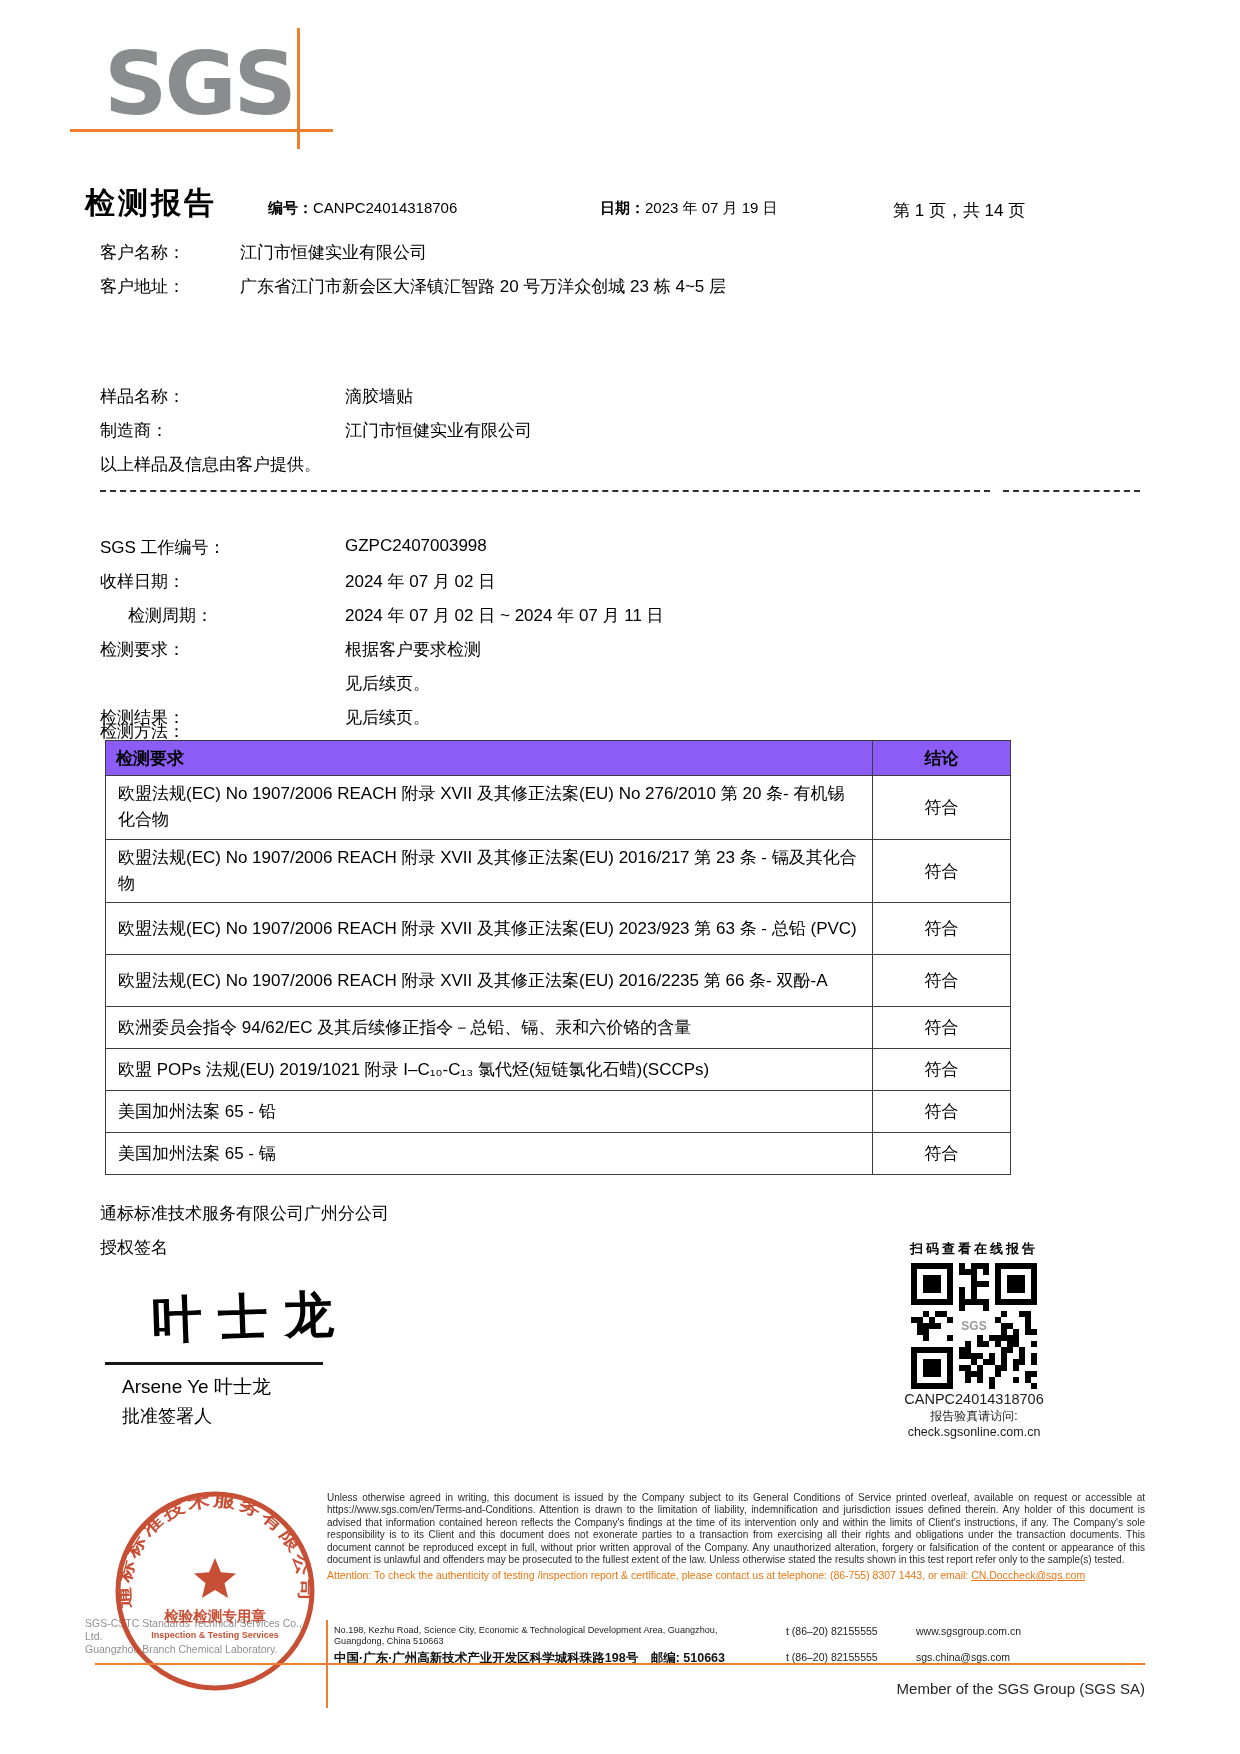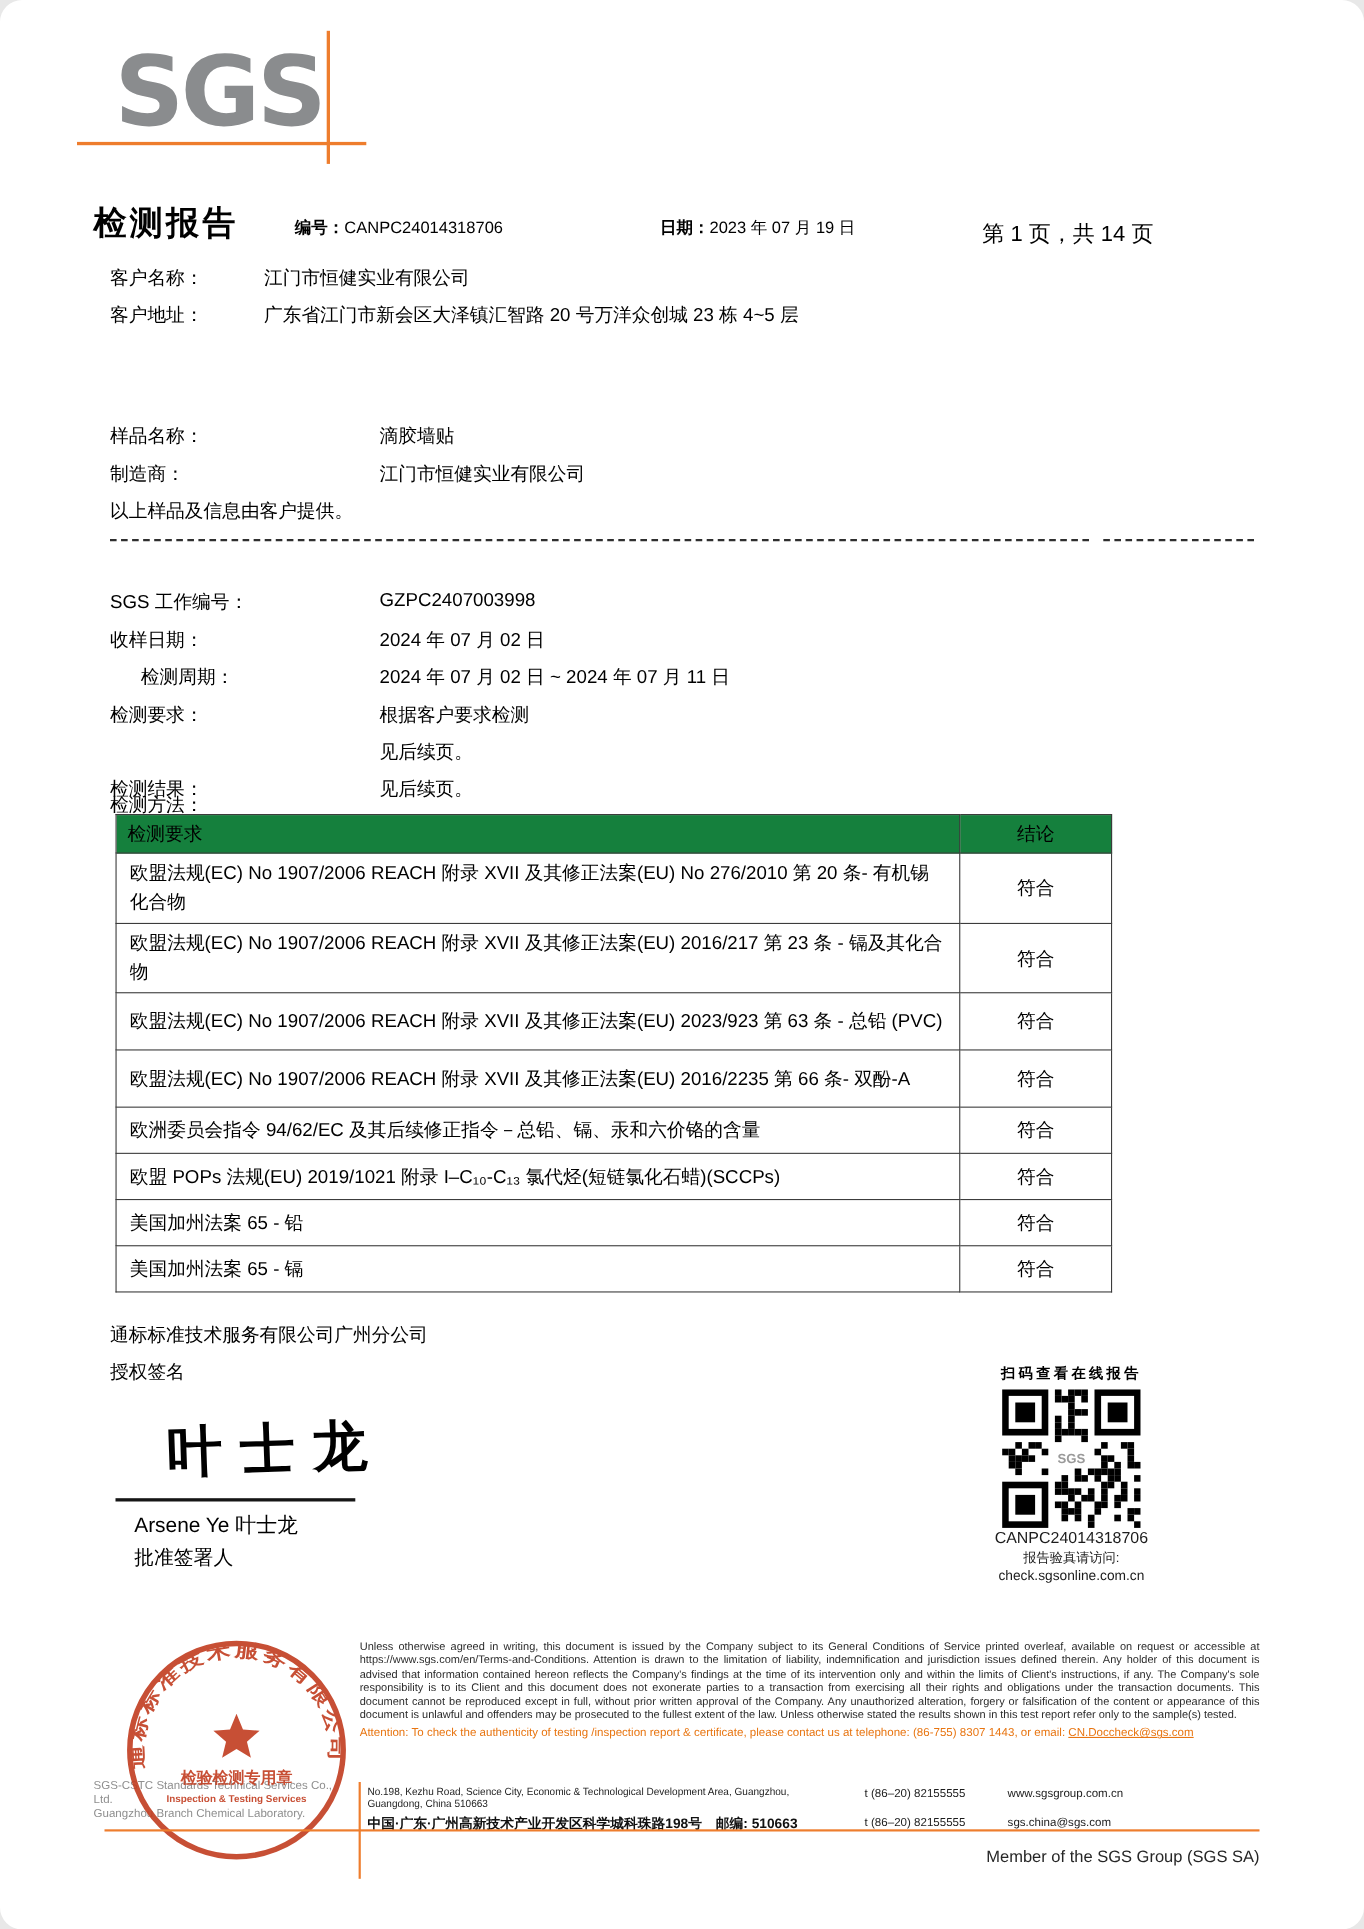--- a/index.html
+++ b/index.html
@@ -1,39 +1,39 @@
 <!DOCTYPE html>
 <html><head>
 <meta charset="utf-8">
 <style>
   html,body{margin:0;padding:0;background:#e8e8e8;}
   .page{
     position:relative;width:1240px;height:1754px;margin:0 auto;background:#ffffff;
-    font-family:"Liberation Sans","DejaVu Sans",sans-serif;color:#000;overflow:hidden;border-radius:20px;
+    font-family:"Liberation Sans","DejaVu Sans",sans-serif;color:#000;overflow:hidden;
   }
   .abs{position:absolute;}
   
   .logo-text{left:104px;top:38px;font-family:"DejaVu Sans","Liberation Sans",sans-serif;
     font-weight:900;font-size:88px;line-height:92px;color:#8a8c8e;letter-spacing:-3px;transform:scaleY(1.0);}
   .logo-hline{left:70px;top:129px;width:263px;height:3px;background:#ee7d2d;}
   .logo-vline{left:297px;top:28px;width:3px;height:121px;background:#ee7d2d;}
   
   .title{left:85px;top:183px;font-size:30px;font-weight:bold;letter-spacing:3px;}
   .hline17{font-size:15px;line-height:24px;}
   .b{font-weight:bold;}
   
   .lbl{left:100px;font-size:17px;}
   .val-c{left:240px;font-size:17px;}
   .val-s{left:345px;font-size:17px;}
   .dash-sep{left:100px;top:490px;width:890px;border-top:2px dashed #2f2f2f;}
   .dash-sep2{left:1003px;top:490px;width:137px;border-top:2px dashed #2f2f2f;}
   
   table.results{left:105px;top:740px;width:905px;border-collapse:collapse;table-layout:fixed;position:absolute;}
   table.results th,table.results td{border:1.5px solid #3c3c3c;font-size:17px;vertical-align:middle;}
-  table.results th{background:#15803d;height:30px;text-align:left;padding:2px 10px;font-weight:normal;margin-left:37px;}
+  table.results th{background:#8b5cf6;height:30px;text-align:left;padding:2px 10px;font-weight:bold;margin-left:37px;}
   table.results th.con,table.results td.con{text-align:center;}
   table.results td.req{padding:5px 12px;line-height:1.55;}
   .h2l{height:52px;} .h1l{height:42px;}
   
   .company-line{left:100px;top:1202px;font-size:17px;}
   .auth-line{left:100px;top:1236px;font-size:17px;}
   .script-sig{left:152px;top:1284px;font-size:50px;font-weight:bold;letter-spacing:16px;
     transform:rotate(-2deg);font-family:"DejaVu Serif","Liberation Serif",serif;}
   .sig-line{left:105px;top:1362px;width:218px;height:3px;background:#161616;}
   .signer{left:122px;top:1374px;font-size:19px;}
@@ -73,21 +73,21 @@
   <div class="abs logo-hline"></div>
   <div class="abs logo-vline"></div>
 
   <div class="abs title">检测报告</div>
   <div class="abs hline17" style="left:268px;top:196px;">
     <span class="b">编号：</span><span>CANPC24014318706</span>
   </div>
   <div class="abs hline17" style="left:600px;top:196px;">
     <span class="b">日期：</span><span>2023 年 07 月 19 日</span>
   </div>
-  <div class="abs" style="left:893px;top:199px;font-size:20px;">第 1 页，共 14 页</div>
+  <div class="abs" style="left:893px;top:199px;font-size:17px;">第 1 页，共 14 页</div>
 
   <div class="abs lbl" style="top:241px;">客户名称：</div>
   <div class="abs val-c" style="top:241px;">江门市恒健实业有限公司</div>
   <div class="abs lbl" style="top:275px;">客户地址：</div>
   <div class="abs val-c" style="top:275px;">广东省江门市新会区大泽镇汇智路 20 号万洋众创城 23 栋 4~5 层</div>
 
   <div class="abs lbl" style="top:385px;">样品名称：</div>
   <div class="abs val-s" style="top:385px;">滴胶墙贴</div>
   <div class="abs lbl" style="top:419px;">制造商：</div>
   <div class="abs val-s" style="top:419px;">江门市恒健实业有限公司</div>

